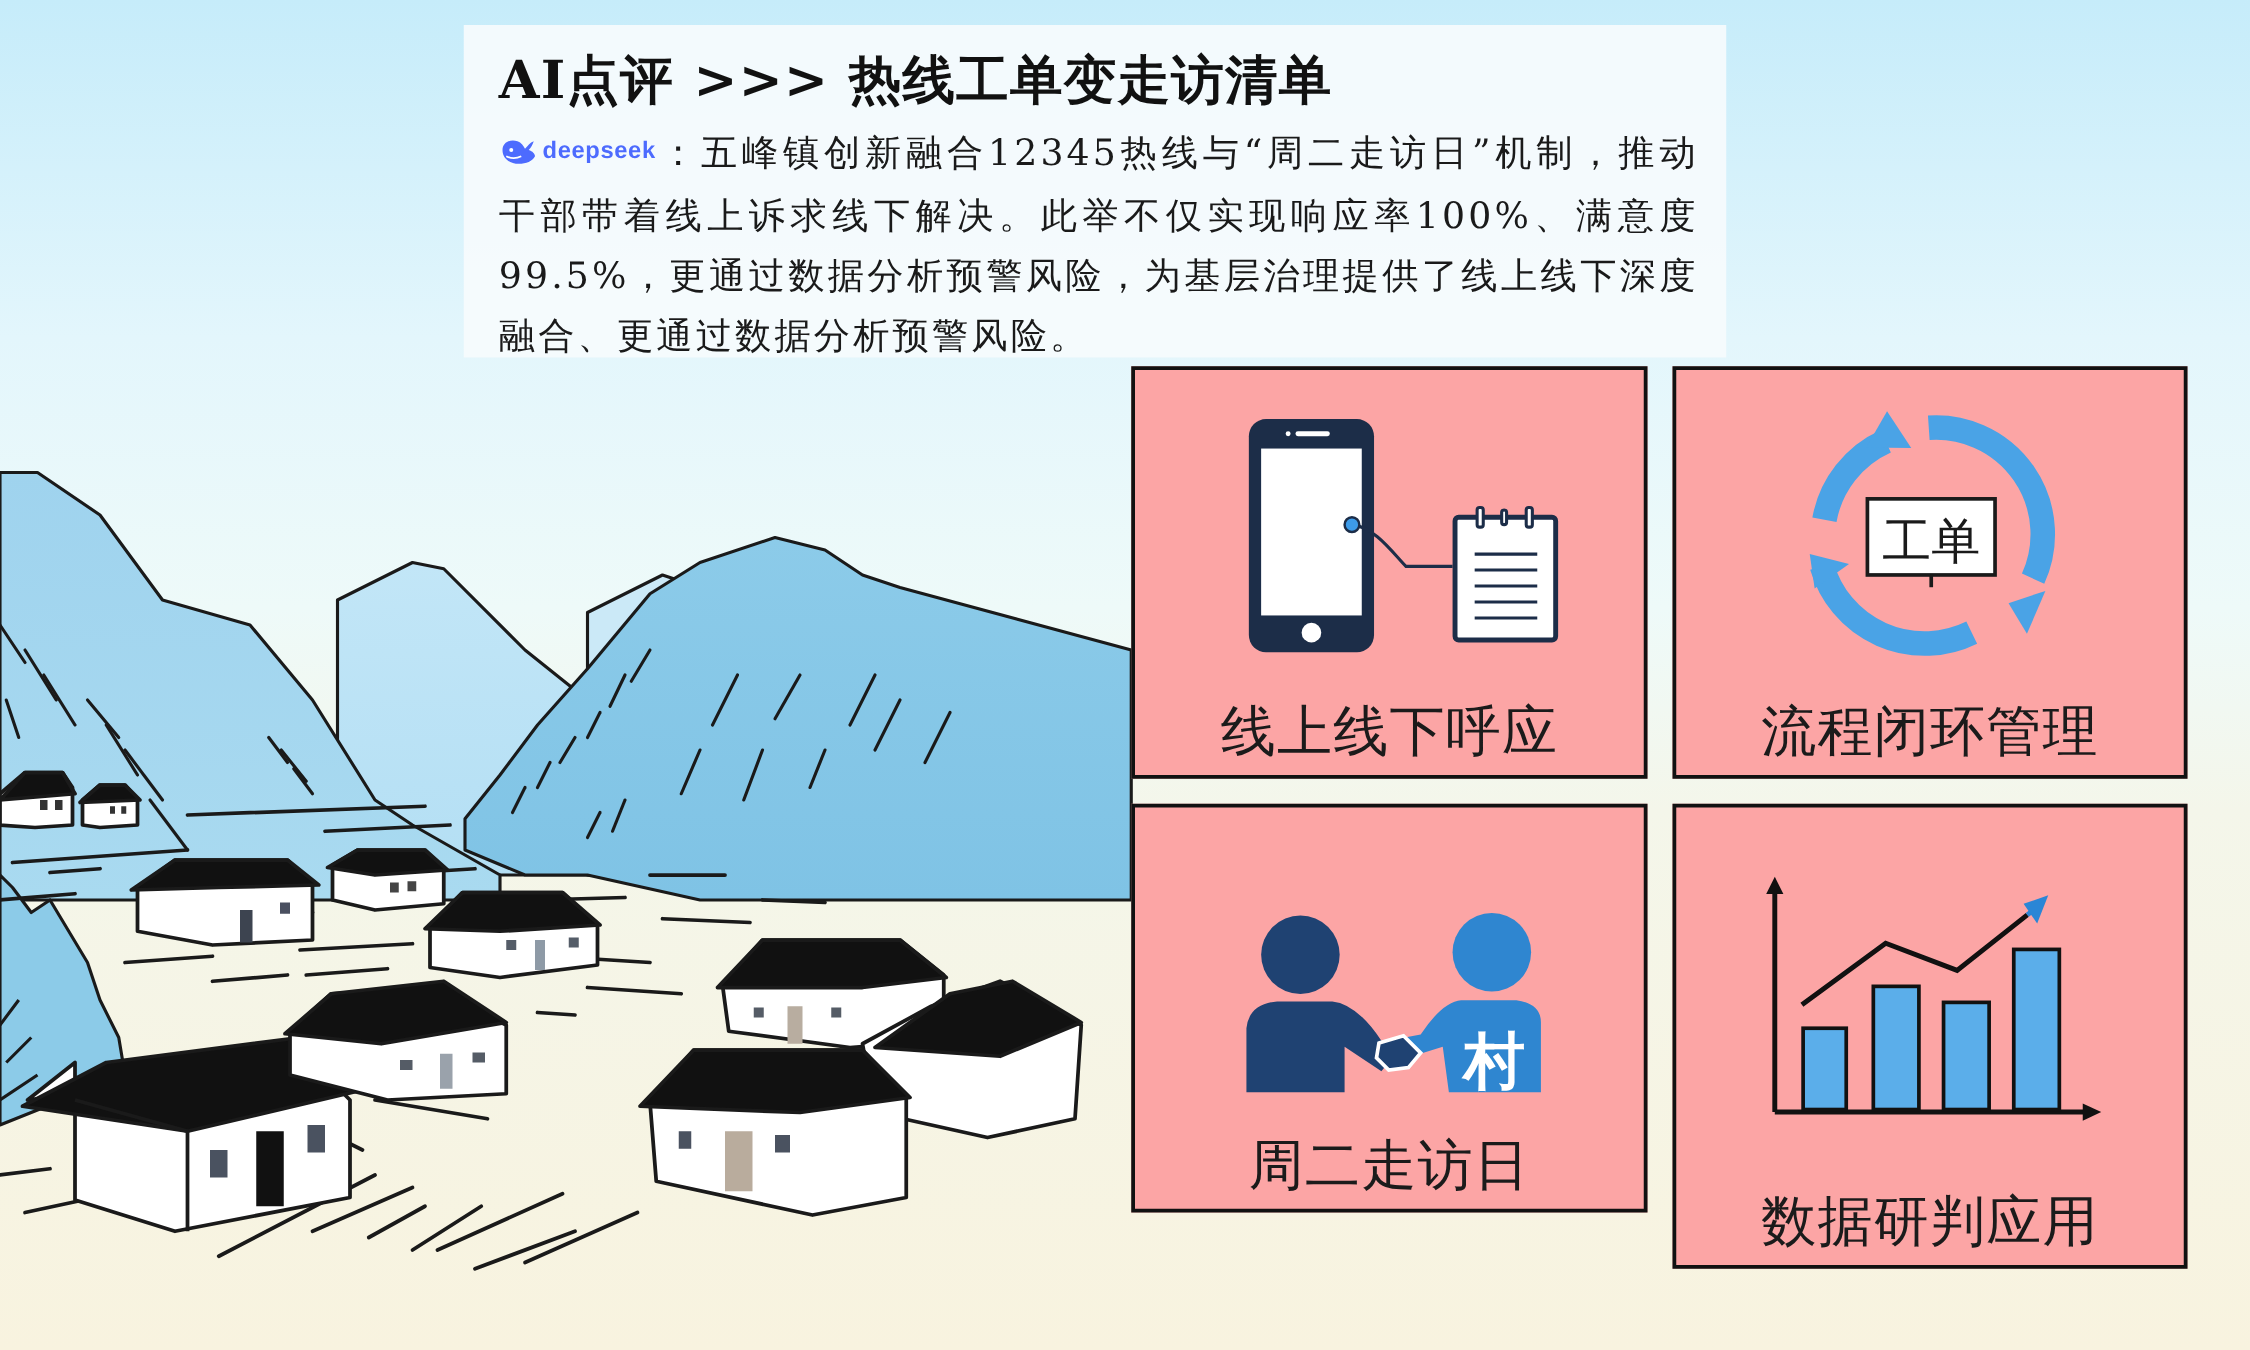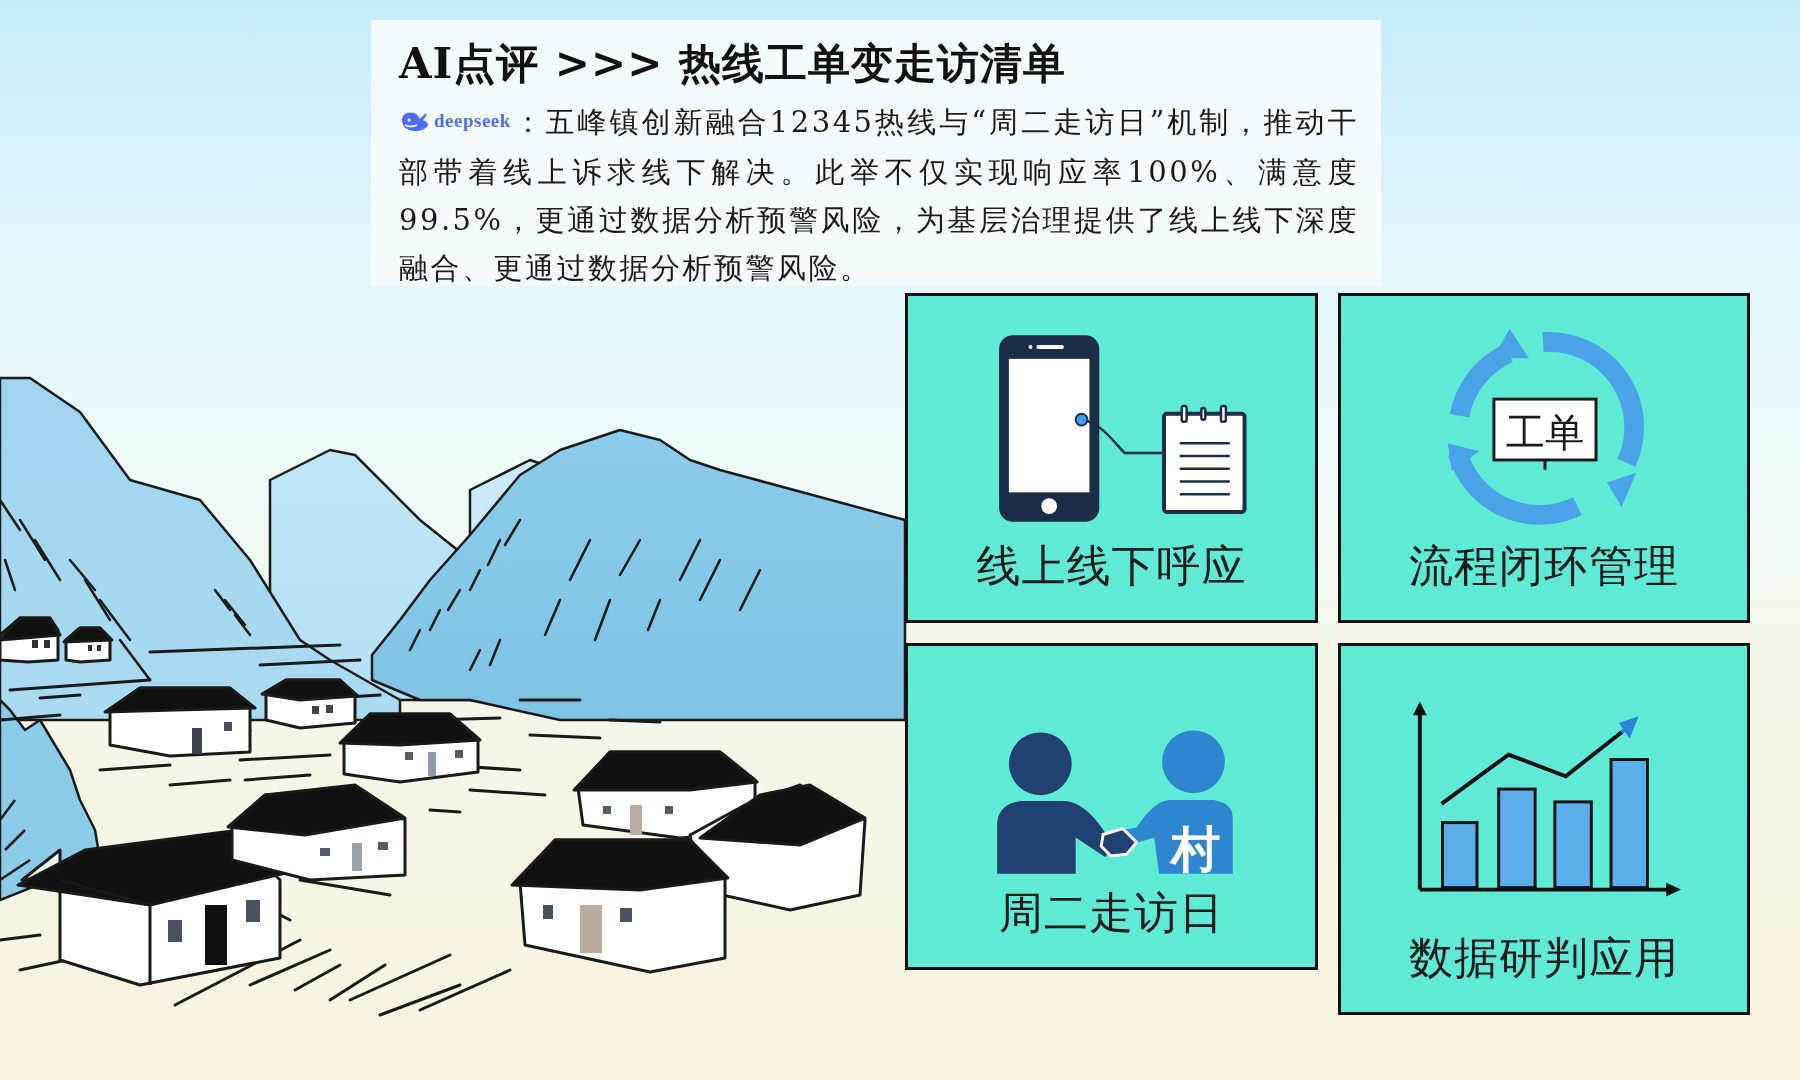--- a/index.html
+++ b/index.html
@@ -25,36 +25,36 @@
     font-family: "DejaVu Serif", "Liberation Serif", serif;
     font-size: 29px; line-height: 48px; color: #1a1a1a;
     letter-spacing: 2.5px; margin-top: 4px; text-align: justify;
   }
   .ds-brand {
     display: inline-flex; align-items: center; vertical-align: middle;
     margin-right: 2px; position: relative; top: -3px;
   }
   .ds-brand svg { display: block; }
   .ds-word {
-    font-family: Liberation Serif, serif; font-size: 19px; color: #4d6bfe;
+    font-family: Liberation Sans, sans-serif; font-size: 19px; color: #4d6bfe;
     font-weight: bold; letter-spacing: 0.5px; margin-left: 3px;
   }
 
   
   .card {
     position: absolute; box-sizing: border-box;
-    border: 3px solid #111; background: #5eead4;
+    border: 3px solid #111; background: #fca5a5;
   }
   .card-1 { left: 905px; top: 293px; width: 413px; height: 330px; }
   .card-2 { left: 1338px; top: 293px; width: 412px; height: 330px; }
   .card-3 { left: 905px; top: 643px; width: 413px; height: 327px; }
   .card-4 { left: 1338px; top: 643px; width: 412px; height: 372px; }
   .card-icon { position: absolute; left: 0; top: 0; width: 100%; height: 100%; }
   .card-label {
-    position: absolute; left: 0; right: 0; bottom: 26px; text-align: center;
+    position: absolute; left: 0; right: 0; bottom: 6px; text-align: center;
     font-family: "DejaVu Sans", "Liberation Sans", sans-serif;
     font-size: 44px; color: #1b1b1b; letter-spacing: 1px; line-height: 56px;
   }
 </style>
 </head>
 <body>
 
 <svg class="scene" viewBox="0 0 1800 1080" xmlns="http://www.w3.org/2000/svg">
   <defs>
     <linearGradient id="mtnA" x1="0" y1="0" x2="0" y2="1">

